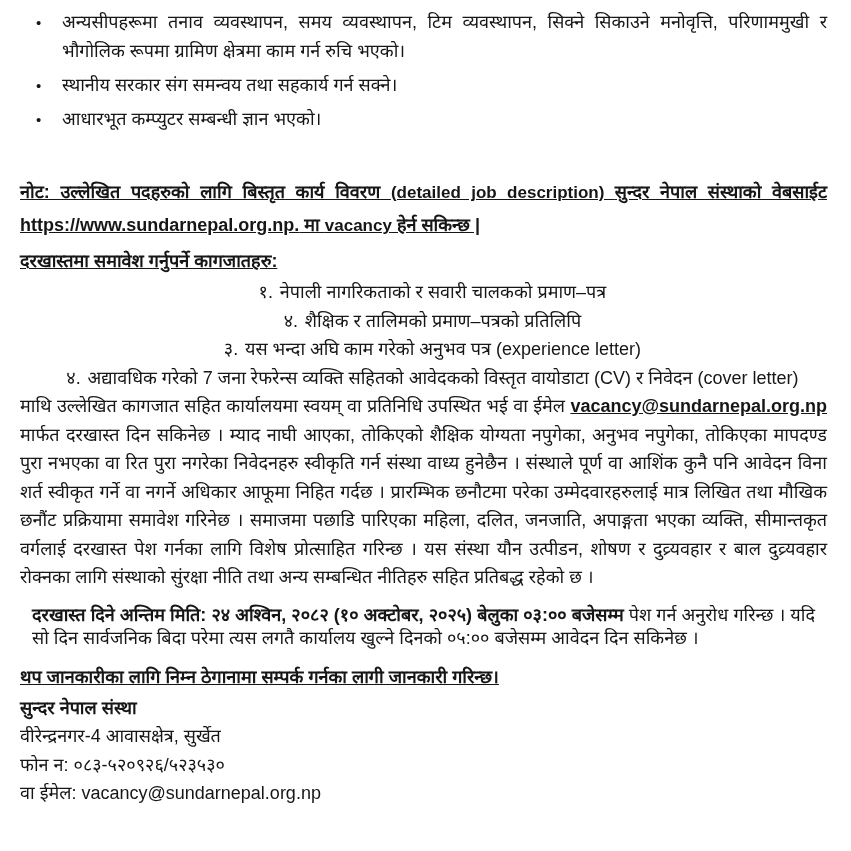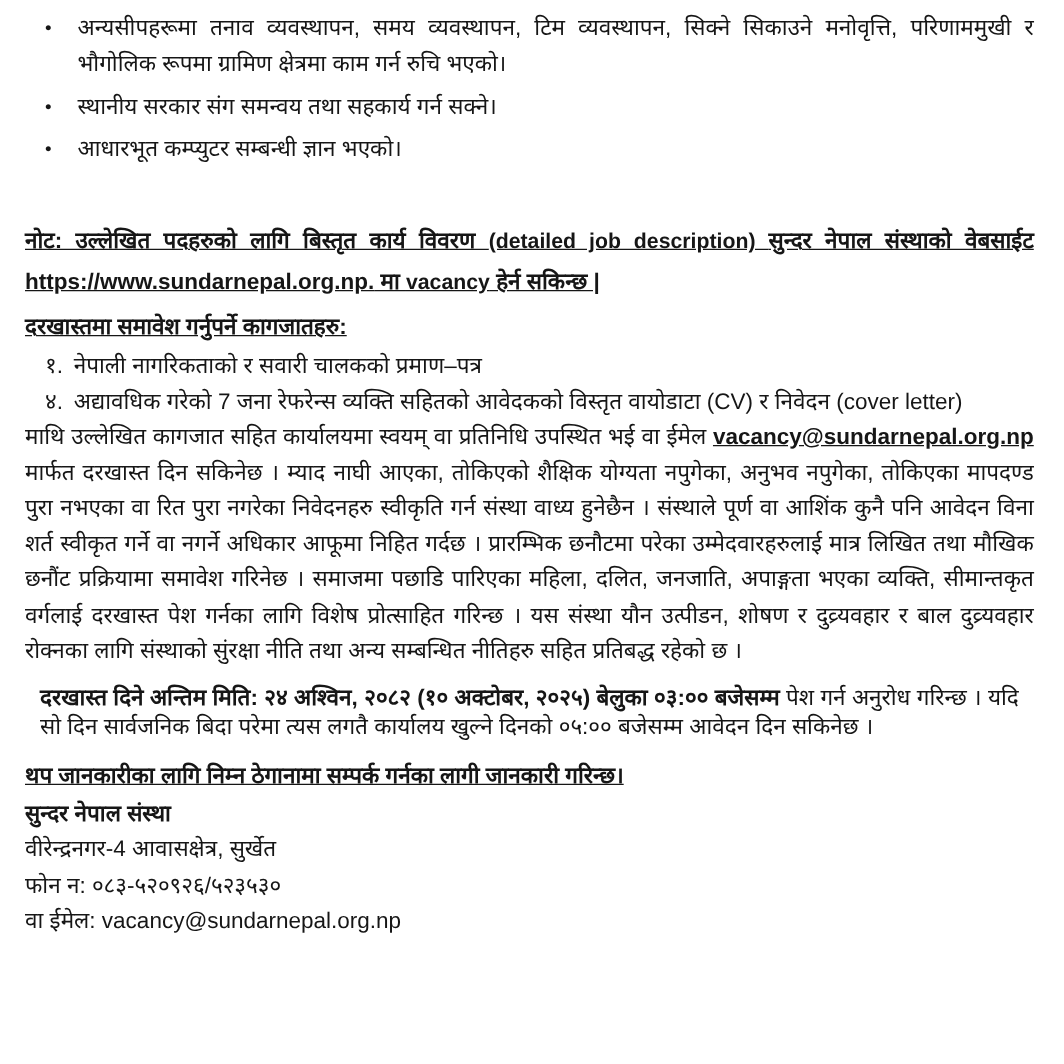--- a/index.html
+++ b/index.html
@@ -49,21 +49,21 @@
   }
   .note .seg { text-decoration: underline; }
   .note .latin-light { font-weight: 600; font-size: 17px; }
 
   .docs-heading {
     margin: 4px 0 0 0;
     font-size: 18px;
     line-height: 31px;
     font-weight: bold;
   }
-  .doc-list { margin: 1px 0 0 16px; }
+  .doc-list { margin: 1px 0 0 16px; text-align: center; }
   .doc-item { line-height: 28.5px; }
   .doc-item .num { display: inline-block; min-width: 18px; }
 
   .selection-line { margin: 0; line-height: 29px; }
 
   .body-par {
     margin: 0;
     line-height: 28.5px;
     text-align: justify;
   }
@@ -105,20 +105,22 @@
         <span class="bullet-glyph">•</span>
         <span class="bullet-text">आधारभूत कम्प्युटर सम्बन्धी ज्ञान भएको।</span>
       </li>
   </ul>
 
   <p class="note"><span class="seg">नोट: उल्लेखित पदहरुको लागि बिस्तृत कार्य विवरण </span><span class="seg latin-light">(detailed job description) </span><span class="seg">सुन्दर नेपाल संस्थाको वेबसाईट </span><a class="url-link b">https://www.sundarnepal.org.np.</a><span class="seg"> मा </span><span class="seg latin-light">vacancy</span><span class="seg"> हेर्न सकिन्छ |</span></p>
 
   <h3 class="docs-heading u">दरखास्तमा समावेश गर्नुपर्ने कागजातहरु:</h3>
   <div class="doc-list">
     <div class="doc-item"><span class="num">१.</span> <span>नेपाली नागरिकताको र सवारी चालकको प्रमाण–पत्र</span></div>
+    <div class="doc-item"><span class="num">४.</span> <span>शैक्षिक र तालिमको प्रमाण–पत्रको प्रतिलिपि</span></div>
+    <div class="doc-item"><span class="num">३.</span> <span>यस भन्दा अघि काम गरेको अनुभव पत्र (experience letter)</span></div>
     <div class="doc-item"><span class="num">४.</span> <span>अद्यावधिक गरेको 7 जना रेफरेन्स व्यक्ति सहितको आवेदकको विस्तृत वायोडाटा (CV) र निवेदन (cover letter)</span></div>
   </div>
 
 
   <p class="body-par"><span>माथि उल्लेखित कागजात सहित कार्यालयमा स्वयम् वा प्रतिनिधि उपस्थित भई वा ईमेल </span><a class="email-link">vacancy@sundarnepal.org.np</a><span> मार्फत दरखास्त दिन सकिनेछ । म्याद नाघी आएका, तोकिएको शैक्षिक योग्यता नपुगेका, अनुभव नपुगेका, तोकिएका मापदण्ड पुरा नभएका वा रित पुरा नगरेका निवेदनहरु स्वीकृति गर्न संस्था वाध्य हुनेछैन । संस्थाले पूर्ण वा आशिंक कुनै पनि आवेदन विना शर्त स्वीकृत गर्ने वा नगर्ने अधिकार आफूमा निहित गर्दछ । प्रारम्भिक छनौटमा परेका उम्मेदवारहरुलाई मात्र लिखित तथा मौखिक छनौंट प्रक्रियामा समावेश गरिनेछ । समाजमा पछाडि पारिएका महिला, दलित, जनजाति, अपाङ्गता भएका व्यक्ति, सीमान्तकृत वर्गलाई दरखास्त पेश गर्नका लागि विशेष प्रोत्साहित गरिन्छ । यस संस्था यौन उत्पीडन, शोषण र दुव्र्यवहार र बाल दुव्र्यवहार रोक्नका लागि संस्थाको सुंरक्षा नीति तथा अन्य सम्बन्धित नीतिहरु सहित प्रतिबद्ध रहेको छ ।</span></p>
 
   <p class="deadline"><span class="b">दरखास्त दिने अन्तिम मिति: २४ अश्विन, २०८२ (१० अक्टोबर, २०२५) बेलुका ०३:०० बजेसम्म</span><span> पेश गर्न अनुरोध गरिन्छ । यदि सो दिन सार्वजनिक बिदा परेमा त्यस लगतै कार्यालय खुल्ने दिनको ०५:०० बजेसम्म आवेदन दिन सकिनेछ ।</span></p>
 
   <p class="contact-heading center"><span>थप जानकारीका लागि निम्न ठेगानामा सम्पर्क गर्नका लागी जानकारी गरिन्छ।</span></p>
 

